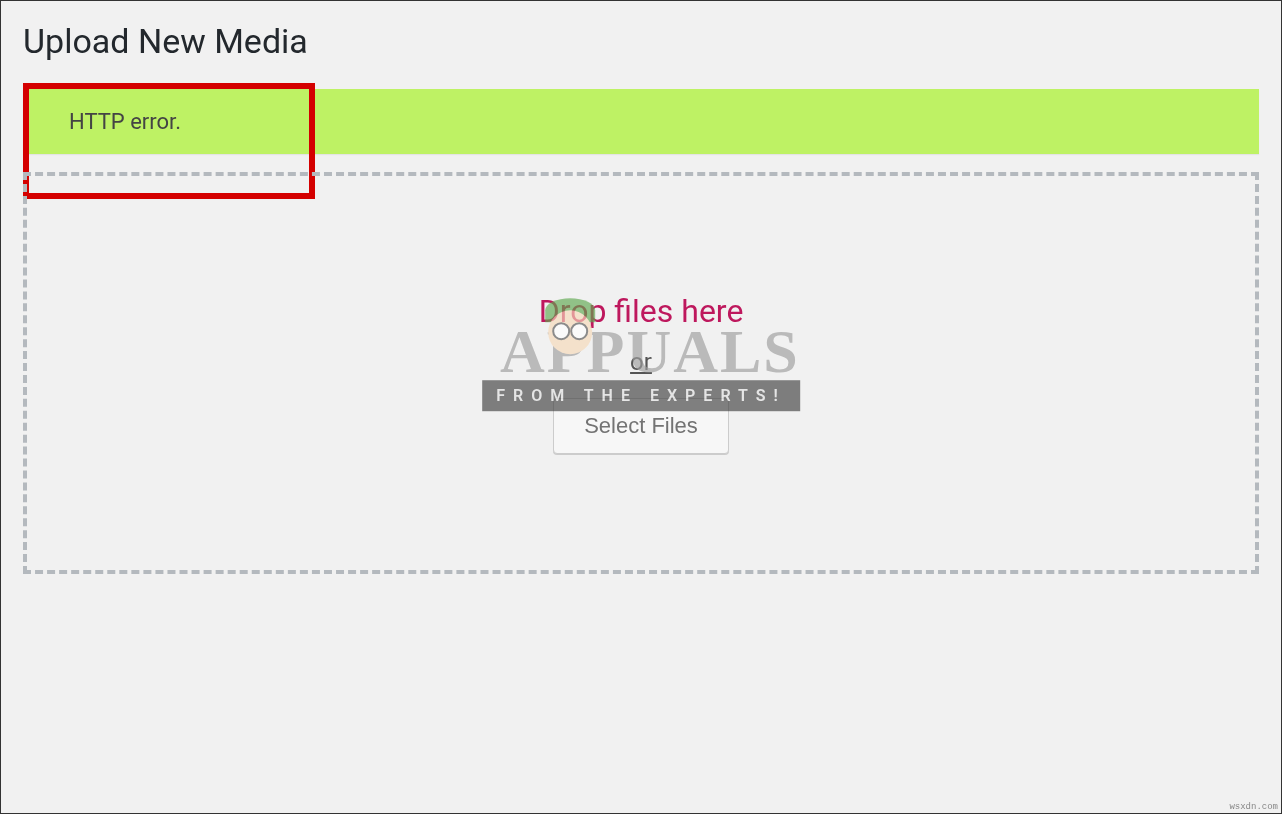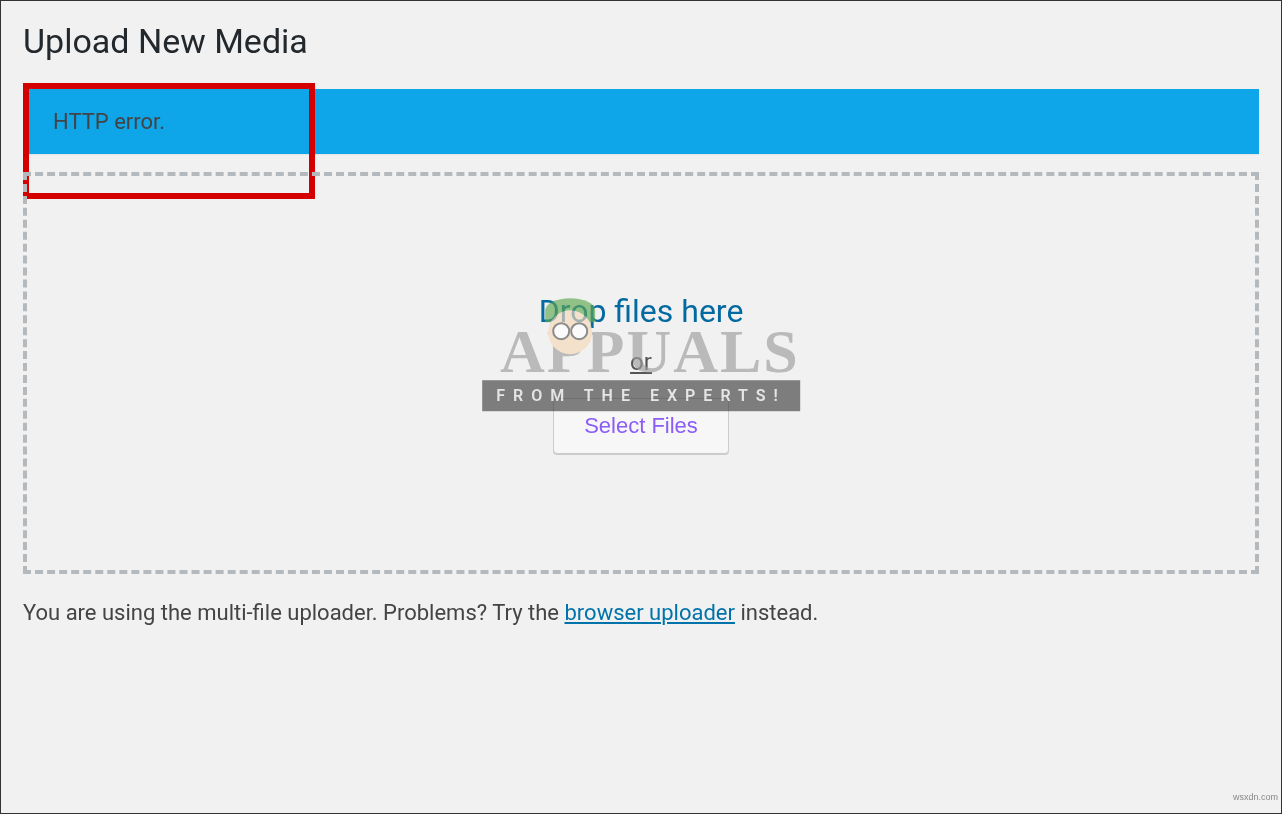--- a/index.html
+++ b/index.html
@@ -19,23 +19,23 @@
     .content-wrap {
       padding: 20px 22px;
     }
     .page-title {
       font-size: 34px;
       font-weight: 400;
       color: #23282d;
       margin-bottom: 28px;
     }
     .error-notice {
-      background: #0ea5e9;
+      background: #bef264;
       border-left: 6px solid #cc2e2e;
-      padding: 20px 24px;
+      padding: 20px 40px;
       margin-bottom: 18px;
       box-shadow: 0 1px 1px 0 rgba(0,0,0,0.05);
       position: relative;
     }
     .error-text {
       font-size: 22px;
       color: #444;
     }
     .highlight-box {
       position: absolute;
@@ -53,36 +53,36 @@
       position: relative;
       margin-bottom: 24px;
       height: 402px;
       display: flex;
       flex-direction: column;
       align-items: center;
       justify-content: center;
     }
     .drop-text {
       font-size: 32px;
-      color: #0369a1;
+      color: #be185d;
       margin-bottom: 18px;
     }
     .or-text {
       font-size: 24px;
       color: #555;
       margin-bottom: 22px;
       text-decoration: underline;
     }
     .select-button {
       background: #f7f7f7;
       border: 1px solid #ccc;
       border-radius: 4px;
       padding: 14px 30px;
       font-size: 22px;
-      color: #8b5cf6;
+      color: #737373;
       cursor: pointer;
       box-shadow: 0 1px 0 #ccc;
     }
     .info-text {
       font-size: 22px;
       color: #444;
       margin-bottom: 22px;
       line-height: 1.4;
     }
     .link {
@@ -157,25 +157,25 @@
       width: 14px;
       height: 14px;
       border: 2px solid #555;
       border-radius: 50%;
       background: #fff;
     }
     .glasses::before { left: 0; }
     .glasses::after { right: 0; }
     .footer-mark {
       position: absolute;
-      bottom: 11px;
+      bottom: 1px;
       right: 3px;
       font-size: 9px;
       color: #888;
-      font-family: Liberation Sans, sans-serif;
+      font-family: Liberation Mono, monospace;
       margin-top: 26px;
     }
   </style>
 </head>
 <body>
 
 <div class="content-wrap">
 
   <h1 class="page-title">Upload New Media</h1>
 
@@ -192,20 +192,17 @@
         <div class="glasses"></div>
       </div>
       <div class="watermark-text">APPUALS</div>
       <div class="watermark-sub">FROM   THE   EXPERTS!</div>
     </div>
     <div class="drop-text">Drop files here</div>
     <div class="or-text">or</div>
     <button class="select-button">Select Files</button>
   </div>
 
-  <p class="info-text">
-    <span>You are using the multi-file uploader. Problems? Try the </span><a class="link">browser uploader</a><span> instead.</span>
-  </p>
 
 
 </div>
 
 <div class="footer-mark">wsxdn.com</div>
 
 </body></html>

